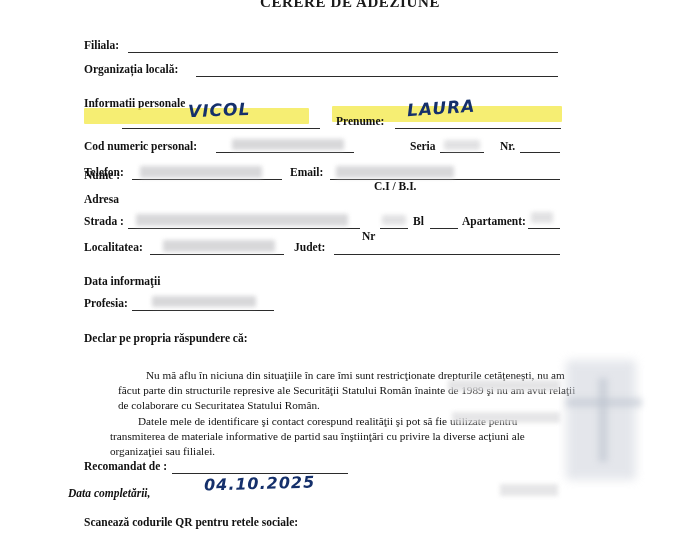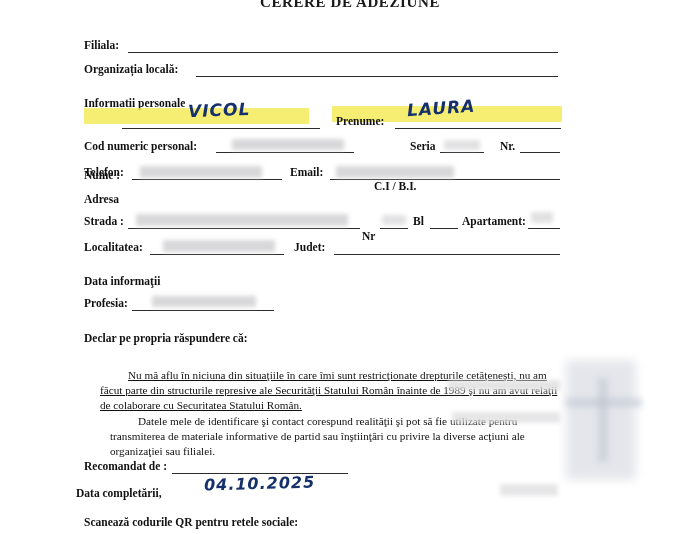--- a/index.html
+++ b/index.html
@@ -180,35 +180,35 @@
 
   <div class="blk bold" style="left:84px; top:274px;">Data informaţii</div>
 
   <div class="blk bold" style="left:84px; top:296px;">Profesia:</div>
   <div class="rule" style="left:132px; top:310px; width:142px;"></div>
   <div class="redact" style="left:152px; top:296px; width:104px; height:11px;"></div>
 
   <div class="blk bold" style="left:84px; top:331px;">Declar pe propria răspundere că:</div>
 
 
-  <div class="para" style="left:100px; top:368px; width:462px;text-decoration:underline;">
+  <div class="para" style="left:118px; top:368px; width:462px;">
     <span class="ind"></span><span>Nu mă aflu în niciuna din situaţiile în care îmi sunt restricţionate drepturile cetăţeneşti, nu am făcut parte din structurile represive ale Securităţii Statului Român înainte de 1989 şi nu am avut relaţii de colaborare cu Securitatea Statului Român.</span>
   </div>
 
   <div class="para" style="left:110px; top:414px; width:462px;">
     <span class="ind"></span><span>Datele mele de identificare şi contact corespund realităţii şi pot să fie utilizate pentru transmiterea de materiale informative de partid sau înştiinţări cu privire la diverse acţiuni ale organizaţiei sau filialei.</span>
   </div>
 
   <div class="redact light" style="left:448px; top:380px; width:112px; height:11px; opacity:0.85;"></div>
   <div class="redact light" style="left:452px; top:412px; width:108px; height:11px; opacity:0.8;"></div>
 
   <div class="blk bold" style="left:84px; top:459px;">Recomandat de :</div>
   <div class="rule" style="left:172px; top:473px; width:176px;"></div>
 
-  <div class="blk bold" style="left:76px; top:486px;">Data completării,</div>
+  <div class="blk bold" style="left:68px; top:486px;font-style:italic;">Data completării,</div>
   <div class="hand" style="left:204px; top:474px; font-size:16px; transform:rotate(-1.5deg);">04.10.2025</div>
 
   <div class="blk bold" style="left:84px; top:515px;">Scanează codurile QR pentru retele sociale:</div>
 
   <div class="ghost" style="left:566px; top:360px; width:70px; height:120px;"></div>
   <div class="ghost2" style="left:598px; top:378px; width:10px; height:84px;"></div>
   <div class="ghost2" style="left:566px; top:398px; width:76px; height:9px;"></div>
   <div class="redact light" style="left:500px; top:484px; width:58px; height:12px; opacity:0.8;"></div>
 
 </div>

